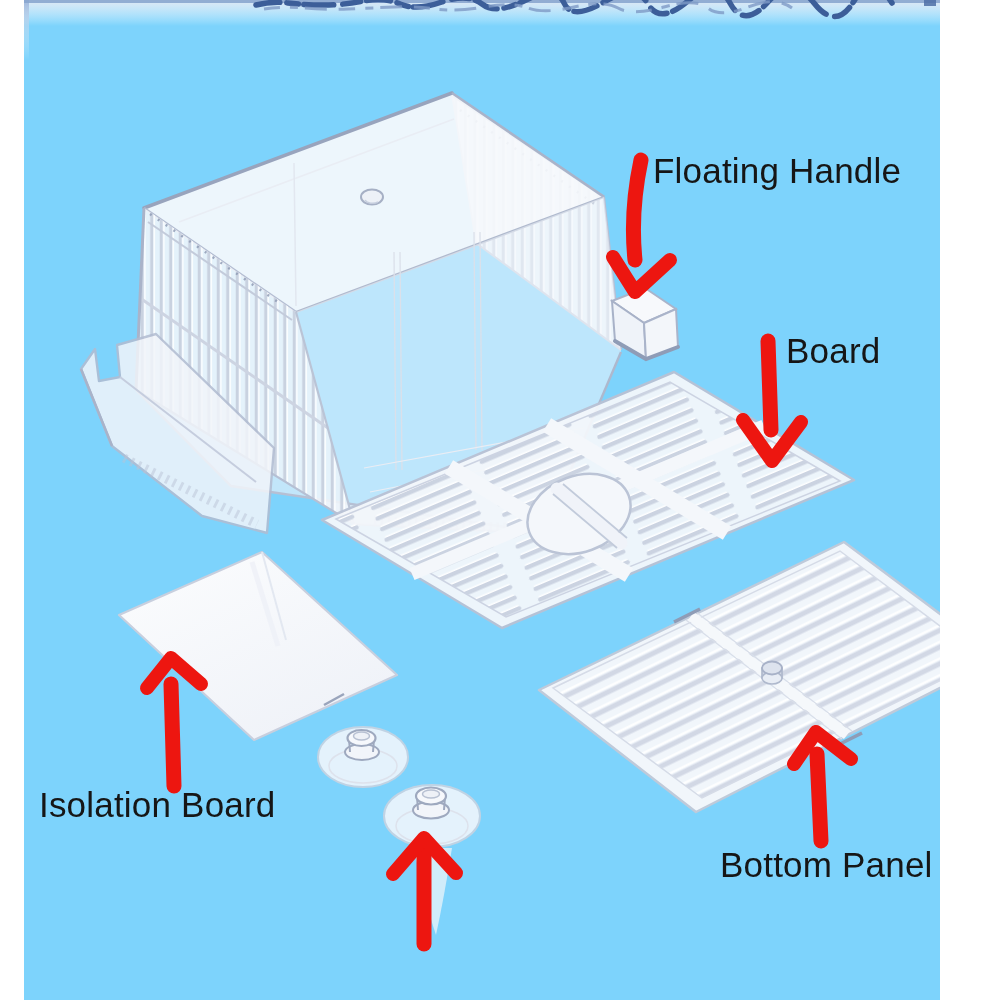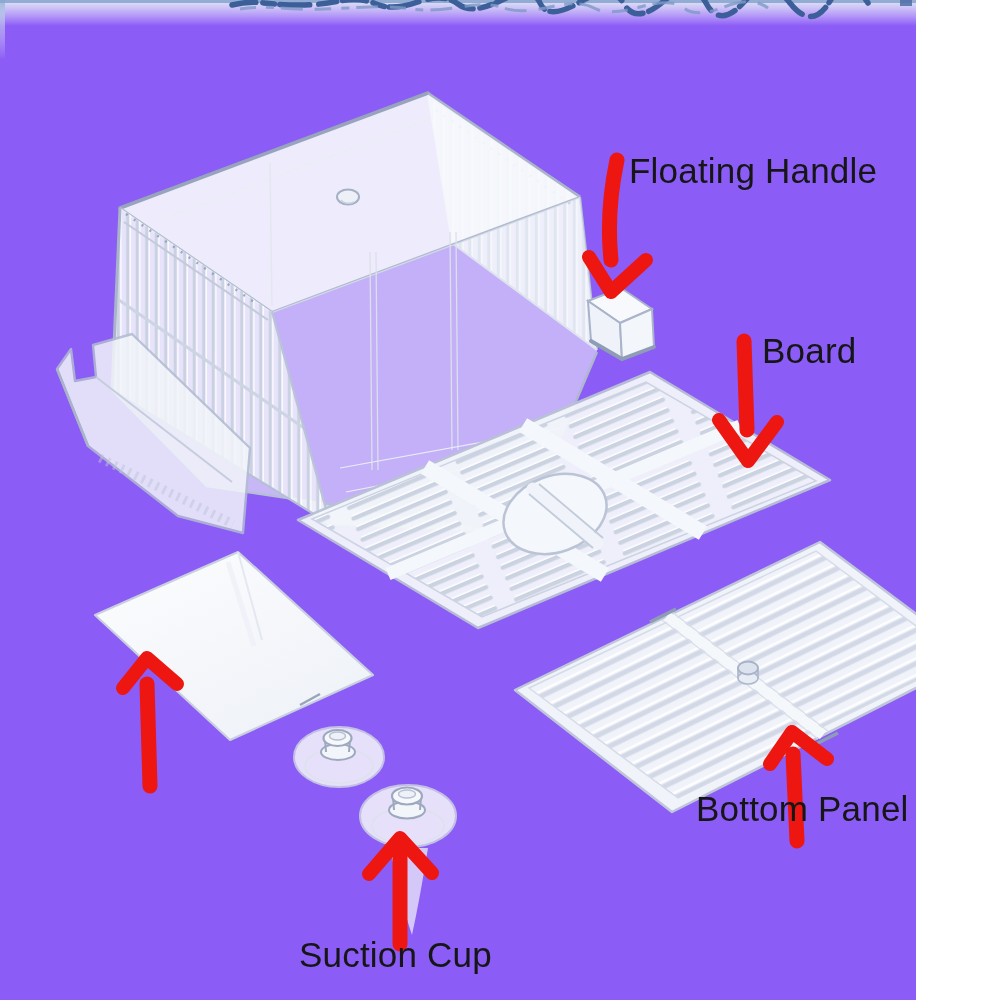--- a/index.html
+++ b/index.html
@@ -1,28 +1,28 @@
 <!DOCTYPE html>
 <html style="--accent: #ed1610;"><head>
 <meta charset="utf-8">
 <style>
   html,body { margin:0; padding:0; background:#ffffff; }
   .stage {
-    position:relative; width:916px; height:1000px; background:#8b5cf6;
-    overflow:hidden; font-family:"Liberation Sans", sans-serif;
+    position:relative; width:916px; height:1000px; background:#7dd3fc;
+    overflow:hidden; font-family:"Liberation Sans", sans-serif;margin-left:24px;
   }
   svg.scene { position:absolute; left:0; top:0; width:1000px; height:1000px; }
   .label {
     position:absolute; color:#161616; font-size:35px; letter-spacing:.2px;
     white-space:nowrap; line-height:1.1;
   }
   .label-floating-handle { left:629px; top:152px; }
   .label-cover           { left:762px; top:332px; }
   .label-isolation-board { left:15px;  top:786px; }
-  .label-bottom-panel    { left:696px; top:790px; }
+  .label-bottom-panel    { left:696px; top:846px; }
   .label-suction-cup     { left:299px; top:936px; }
 </style>
 </head>
 <body style="background: rgb(255, 255, 255);">
 
 <div class="stage">
 
   <svg class="scene" viewBox="0 0 1000 1000">
     <defs>
       <linearGradient id="g-band" x1="0" y1="0" x2="0" y2="1">
@@ -187,15 +187,15 @@
       </g>
       <g>
         <path d="M400 944 L400 855" stroke-width="15"></path>
         <path d="M369 874 L400 838 L432 873" stroke-width="14"></path>
       </g>
     </g>
   </svg>
 
   <div class="label label-floating-handle" style="color: rgb(22, 22, 22);">Floating Handle</div>
   <div class="label label-cover" style="color: rgb(22, 22, 22);">Board</div>
+  <div class="label label-isolation-board" style="color: rgb(22, 22, 22);">Isolation Board</div>
   <div class="label label-bottom-panel" style="color: rgb(22, 22, 22);">Bottom Panel</div>
-  <div class="label label-suction-cup" style="color: rgb(22, 22, 22);">Suction Cup</div>
 </div>
 
 </body></html>

